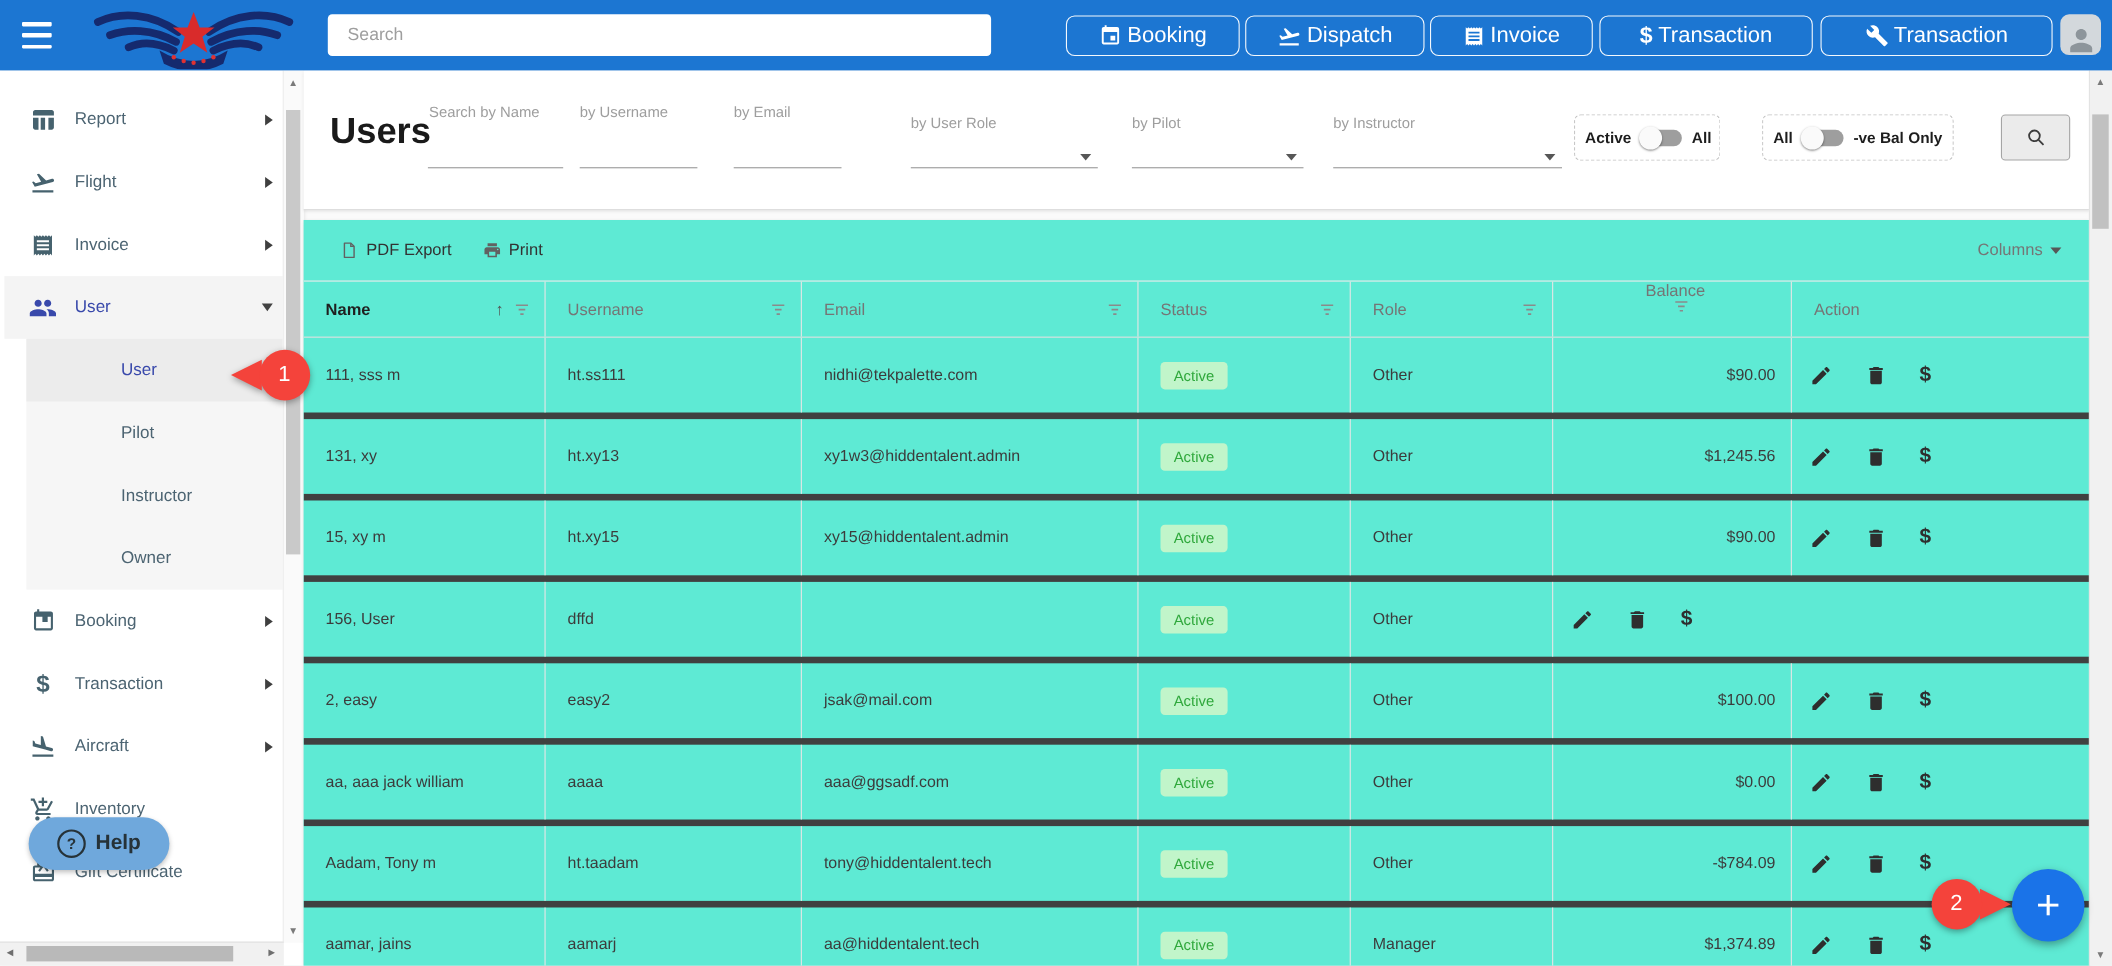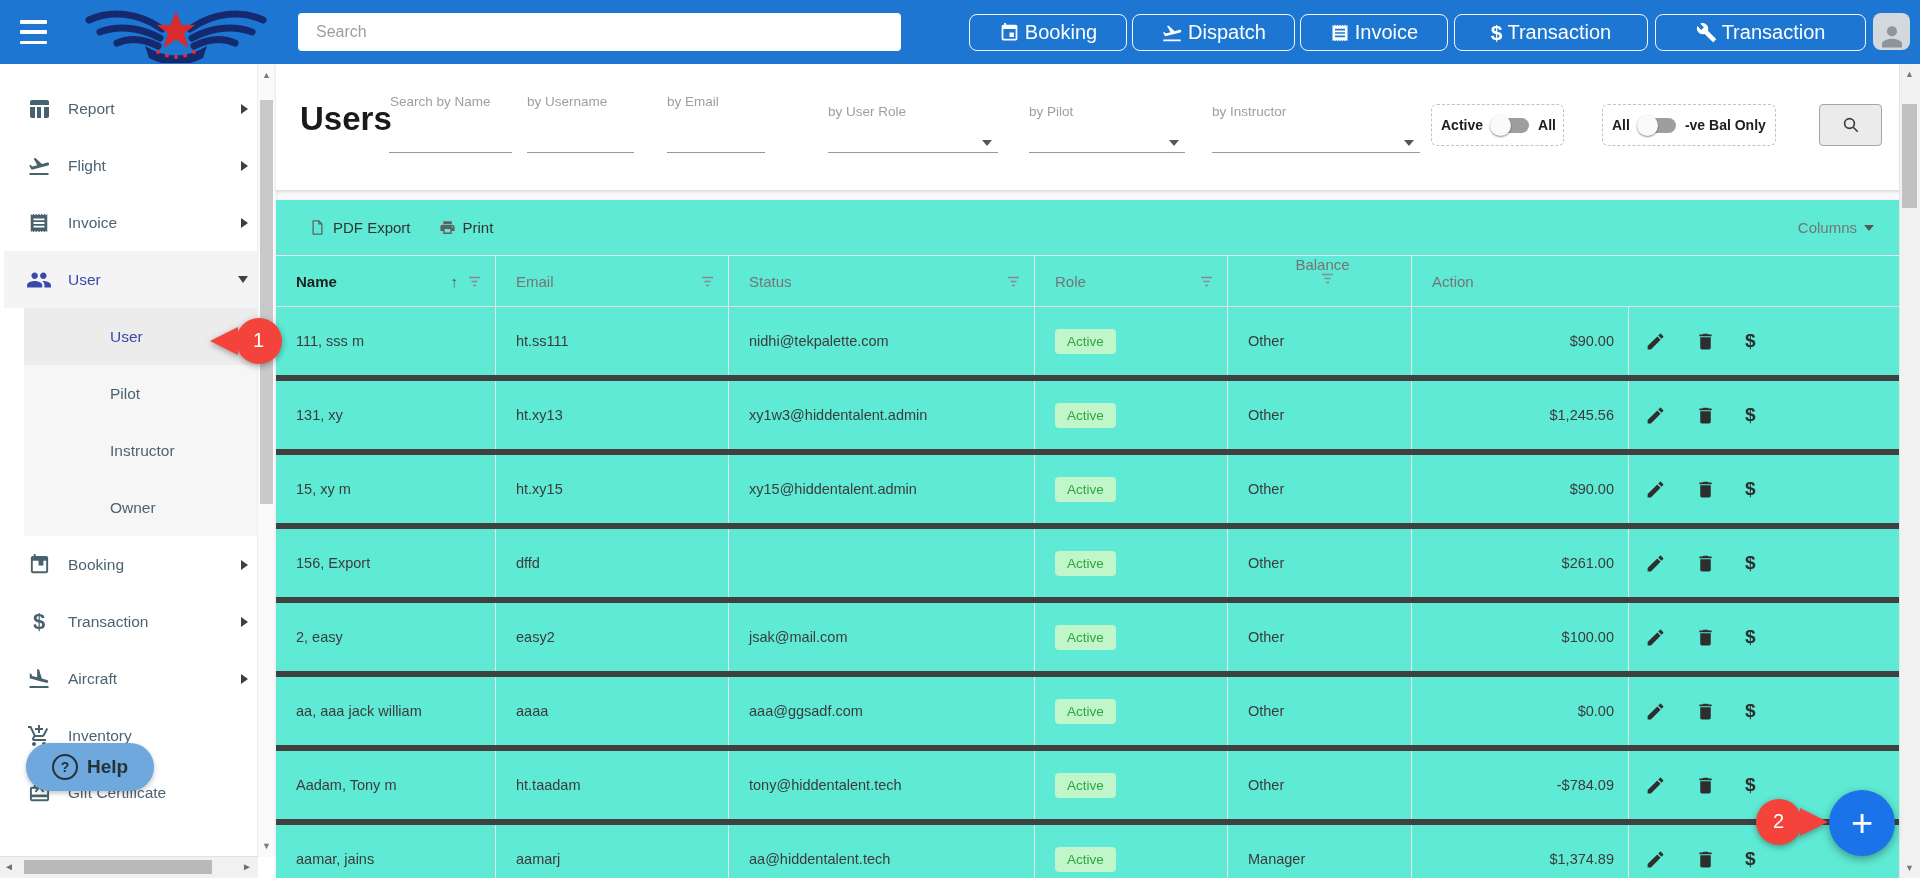--- a/index.html
+++ b/index.html
@@ -373,20 +373,28 @@
         <div class="th name-th">
           <span>Name</span>
           <span class="sort-arrow">↑</span>
           <span style="display:flex;">
               <svg width="13" height="11" viewBox="0 0 13 11">
                 <path d="M1 1.5h11M3.5 5.5h6M5 9.5h3" stroke="#8a8a8a" stroke-width="1.5" fill="none"></path>
               </svg>
             </span>
         </div>
         <div class="th">
+          <span>Username</span>
+          <span class="funnel" style="display:flex;">
+              <svg width="13" height="11" viewBox="0 0 13 11">
+                <path d="M1 1.5h11M3.5 5.5h6M5 9.5h3" stroke="#8a8a8a" stroke-width="1.5" fill="none"></path>
+              </svg>
+            </span>
+        </div>
+        <div class="th">
           <span>Email</span>
           <span class="funnel" style="display:flex;">
               <svg width="13" height="11" viewBox="0 0 13 11">
                 <path d="M1 1.5h11M3.5 5.5h6M5 9.5h3" stroke="#8a8a8a" stroke-width="1.5" fill="none"></path>
               </svg>
             </span>
         </div>
         <div class="th">
           <span>Status</span>
           <span class="funnel" style="display:flex;">
@@ -480,28 +488,27 @@
               </span>
               <span class="act-ico">
                 <svg width="21" height="21" viewBox="0 0 24 24" fill="currentColor">
                   <path d="M6 19c0 1.1.9 2 2 2h8c1.1 0 2-.9 2-2V7H6v12zM19 4h-3.5l-1-1h-5l-1 1H5v2h14V4z"></path>
                 </svg>
               </span>
               <span class="act-dollar">$</span>
             </div>
           </div>
           <div class="grid trow">
-            <div class="td ">156, Export</div>
+            <div class="td ">156, User</div>
             <div class="td ">dffd</div>
             <div class="td "></div>
             <div class="td ">
               <span class="badge">Active</span>
             </div>
             <div class="td ">Other</div>
-            <div class="td num">$261.00</div>
             <div class="td actions">
               <span class="act-ico">
                 <svg width="21" height="21" viewBox="0 0 24 24" fill="currentColor">
                   <path d="M3 17.25V21h3.75L17.81 9.94l-3.75-3.75L3 17.25zM20.71 7.04c.39-.39.39-1.02 0-1.41l-2.34-2.34c-.39-.39-1.02-.39-1.41 0l-1.83 1.83 3.75 3.75 1.83-1.83z"></path>
                 </svg>
               </span>
               <span class="act-ico">
                 <svg width="21" height="21" viewBox="0 0 24 24" fill="currentColor">
                   <path d="M6 19c0 1.1.9 2 2 2h8c1.1 0 2-.9 2-2V7H6v12zM19 4h-3.5l-1-1h-5l-1 1H5v2h14V4z"></path>
                 </svg>

